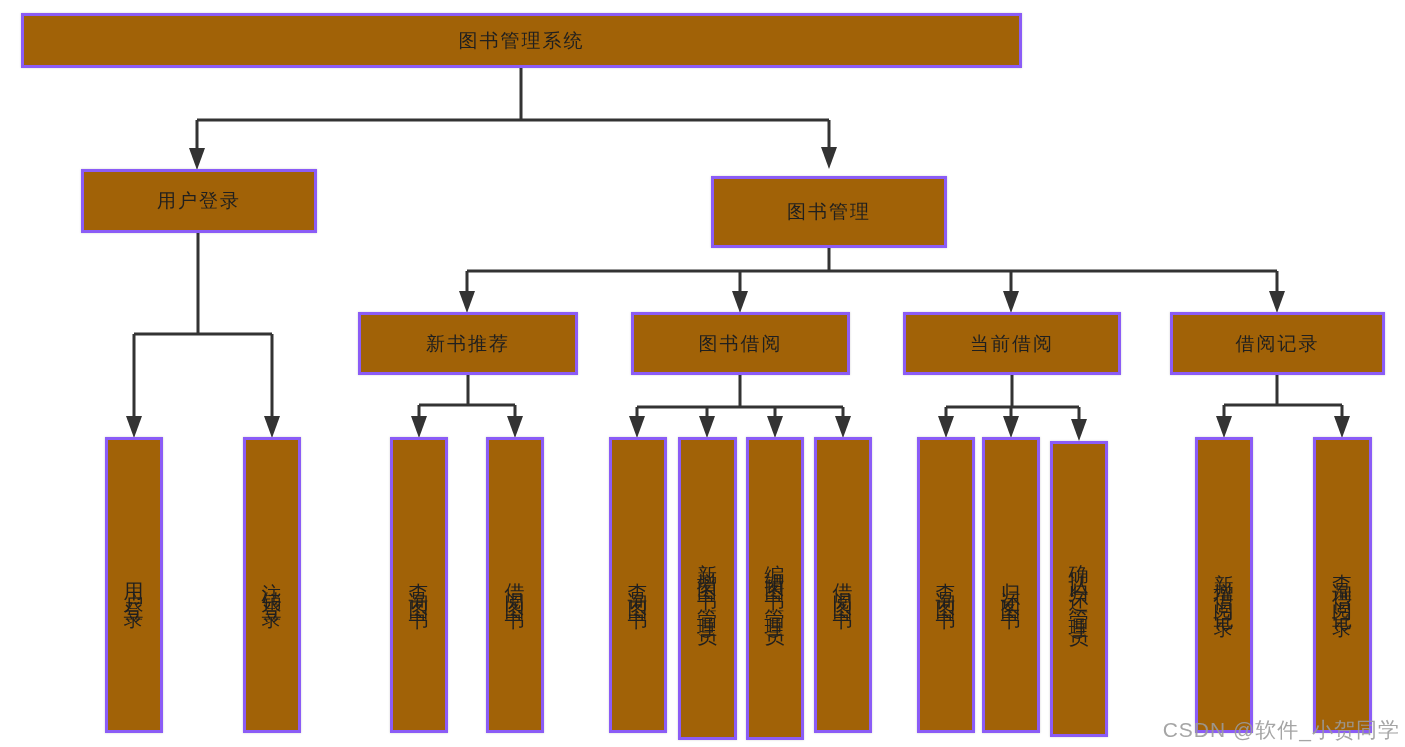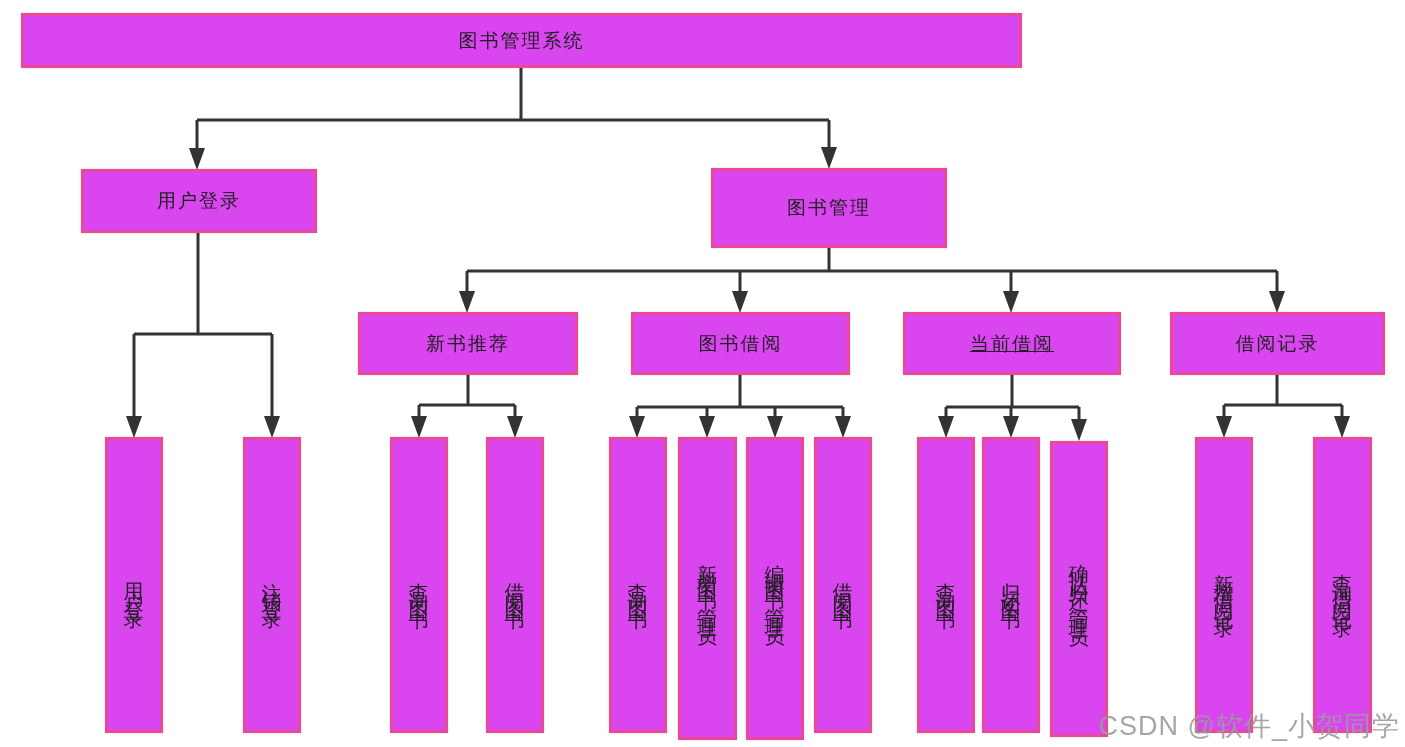--- a/index.html
+++ b/index.html
@@ -6,22 +6,22 @@
   #canvas{
     position:relative;
     width:1405px;height:747px;
     background:#ffffff;
     font-family:"Liberation Sans","DejaVu Sans",sans-serif;
     overflow:hidden;
   }
   .box{
     position:absolute;
     box-sizing:border-box;
-    border:3px solid #ec4899;
-    background:#d946ef;
+    border:3px solid #8b5cf6;
+    background:#a16207;
     display:flex;
     align-items:center;
     justify-content:center;
     color:#1f1f1f;
     box-shadow:0 0 2px rgba(0,0,0,0.18);
   }
   .box.h span{
     font-size:19px;
     letter-spacing:2px;
     white-space:nowrap;
@@ -37,21 +37,21 @@
     position:absolute;
     left:0;top:0;
     width:1405px;height:747px;
     pointer-events:none;
   }
   #wires path{stroke:#333333;stroke-width:3;fill:none;}
   #wires polygon{fill:#333333;stroke:none;}
   #watermark{
     position:absolute;
     right:5px;bottom:3px;
-    font-size:27px;
+    font-size:21px;
     color:rgba(155,155,155,0.9);
     letter-spacing:1px;
     z-index:10;
     white-space:nowrap;
   }
 </style>
 </head>
 <body>
 
 <div id="canvas">
@@ -104,31 +104,31 @@
     <polygon points="1334,416 1350,416 1342,438"></polygon>
   </svg>
 
   <div class="box h" style="left:21px;top:13px;width:1001px;height:55px;">
     <span>图书管理系统</span>
   </div>
 
   <div class="box h" style="left:81px;top:169px;width:236px;height:64px;">
     <span>用户登录</span>
   </div>
-  <div class="box h" style="left:711px;top:168px;width:236px;height:80px;">
+  <div class="box h" style="left:711px;top:176px;width:236px;height:72px;">
     <span>图书管理</span>
   </div>
 
   <div class="box h" style="left:631px;top:312px;width:219px;height:63px;">
     <span>图书借阅</span>
   </div>
   <div class="box h" style="left:358px;top:312px;width:220px;height:63px;">
     <span>新书推荐</span>
   </div>
-  <div class="box h" style="left:903px;top:312px;width:218px;height:63px;text-decoration:underline;">
+  <div class="box h" style="left:903px;top:312px;width:218px;height:63px;">
     <span>当前借阅</span>
   </div>
   <div class="box h" style="left:1170px;top:312px;width:215px;height:63px;font-family:Liberation Serif, serif;">
     <span>借阅记录</span>
   </div>
 
   <div class="box v" style="left:105px;top:437px;width:58px;height:296px;">
     <span>用户登录</span>
   </div>
   <div class="box v" style="left:243px;top:437px;width:58px;height:296px;">

